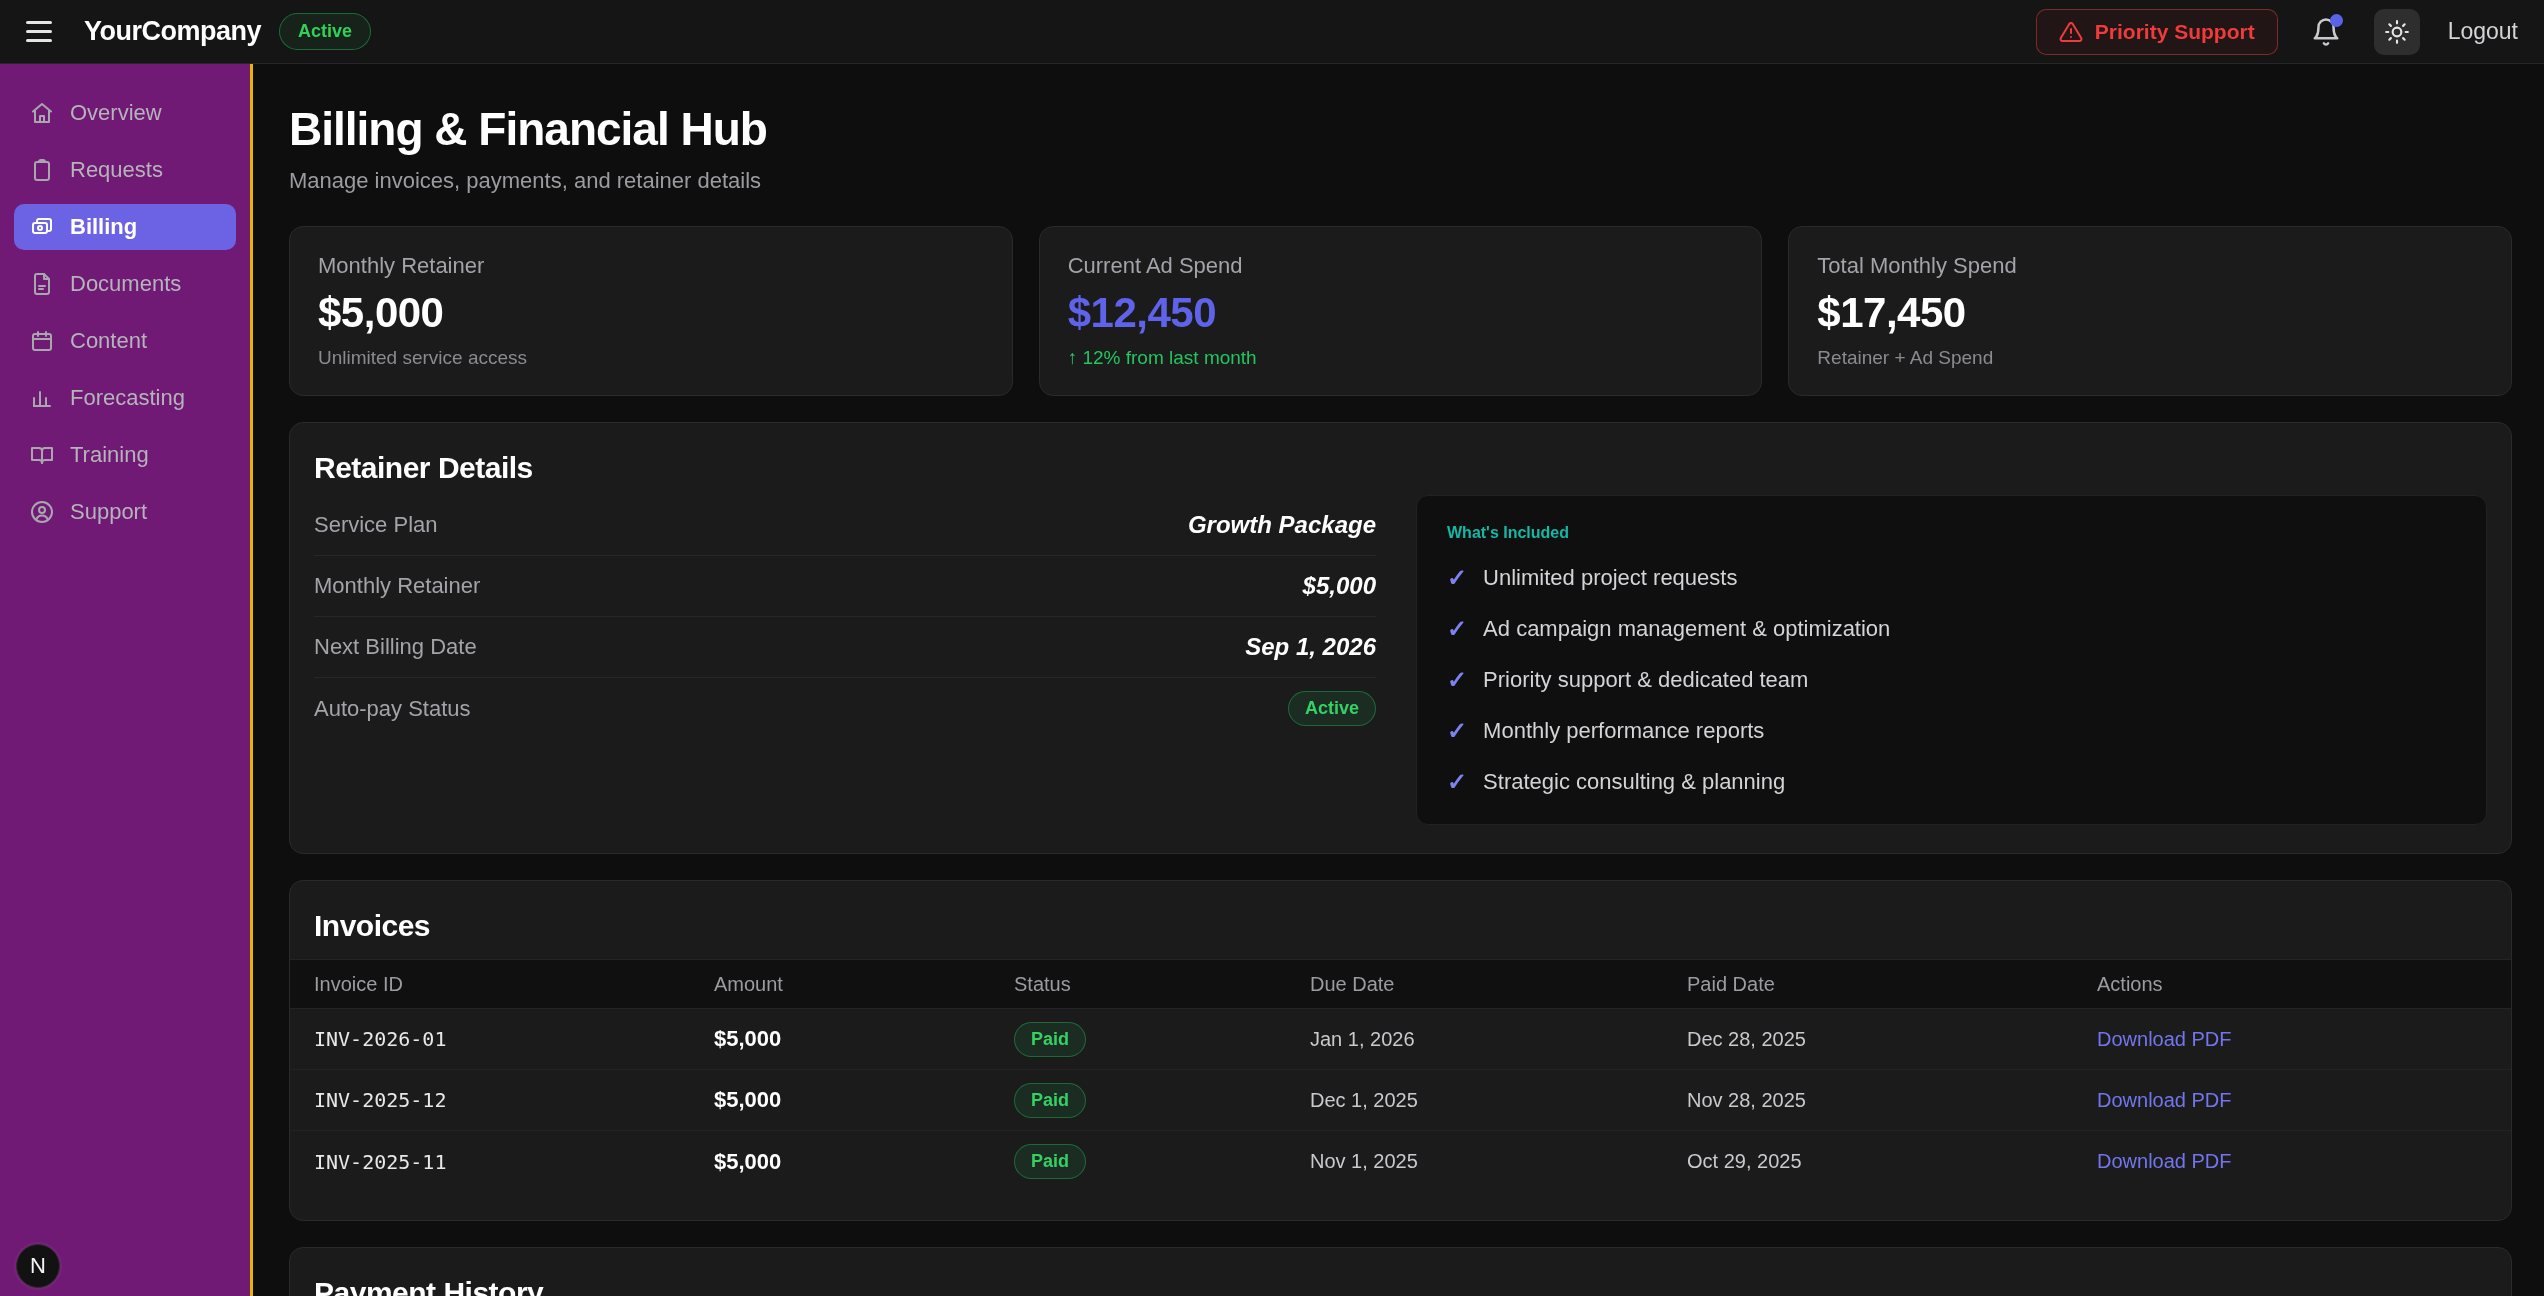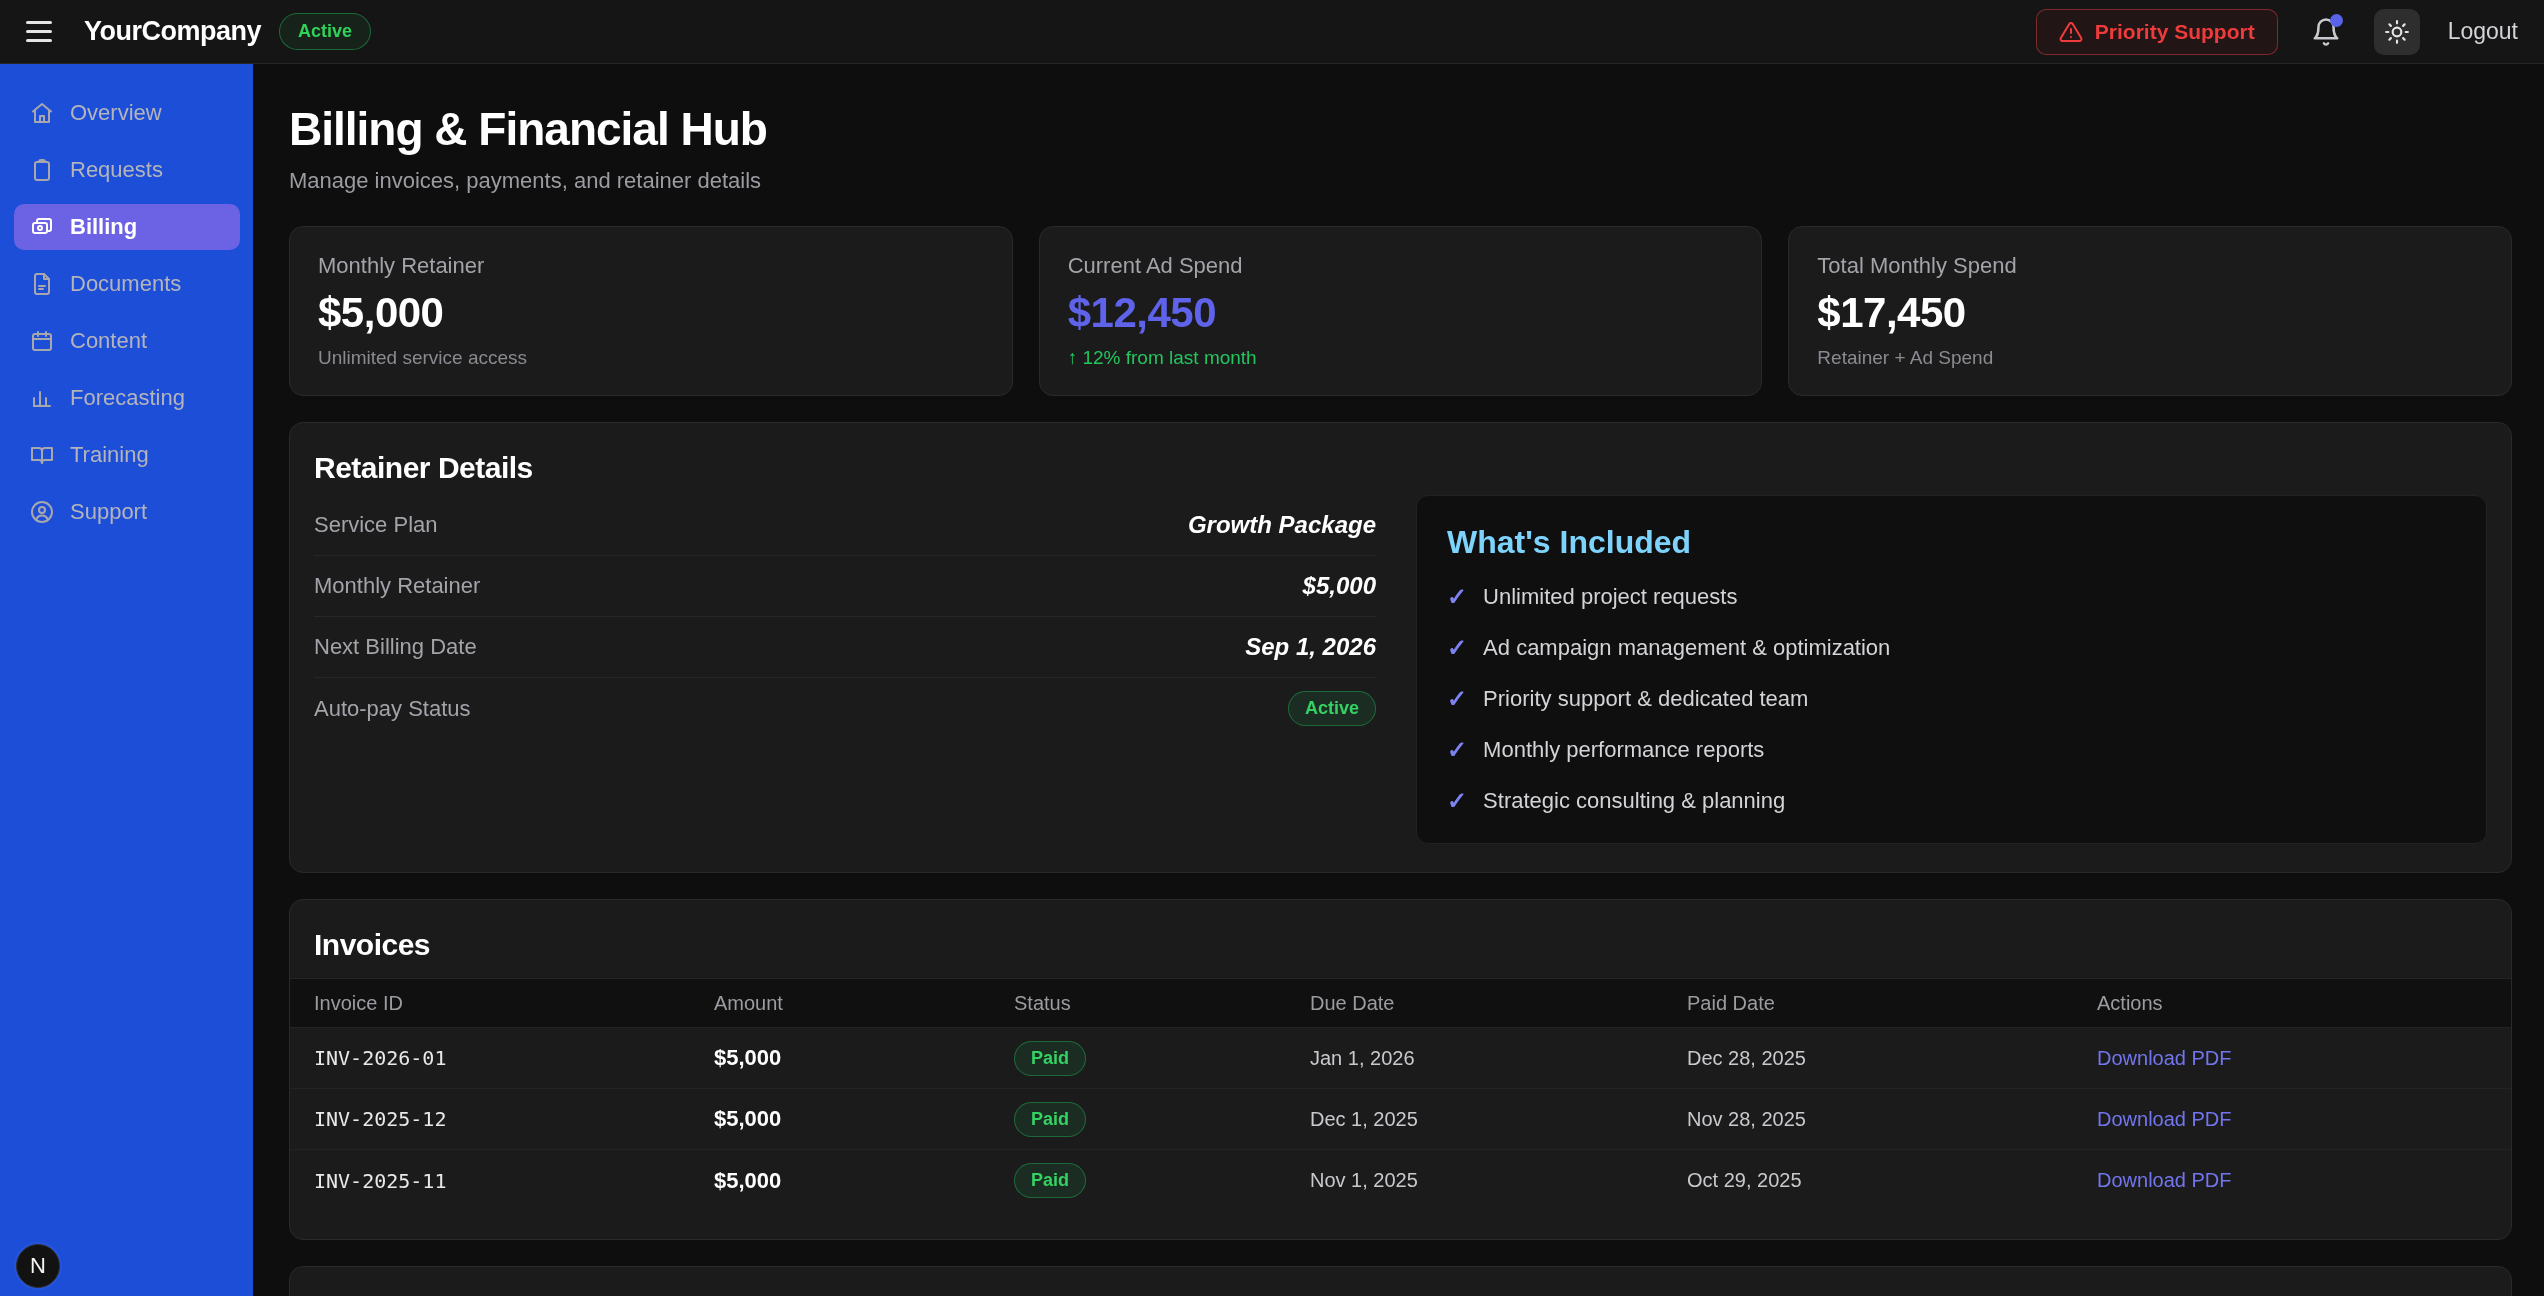--- a/index.html
+++ b/index.html
@@ -40,21 +40,21 @@
   .bell-dot { position:absolute; top:2px; right:3px; width:13px; height:13px; border-radius:50%; background:#5a63e8; }
   .btn-theme {
     width:46px; height:46px; border-radius:10px; background:#2e2e2e;
     display:flex; align-items:center; justify-content:center; cursor:pointer; color:#e5e5e5;
   }
   .logout { font-size:23px; color:#d4d4d8; cursor:pointer; }
 
   
   .sidebar {
     position:absolute; top:64px; left:0; bottom:0; width:255px;
-    background:#1d4ed8; border-right:1px solid #eab308; padding:26px 14px;
+    background:#701a75; border-right:5px solid #eab308; padding:26px 14px;
   }
   .nav-item {
     display:flex; align-items:center; gap:16px;
     height:46px; padding:0 16px; margin-bottom:11px;
     border-radius:10px; cursor:pointer;
     color:#b4b4ba; font-size:22px; font-weight:500;
   }
   .nav-item .nicon { display:flex; color:#a7a7ad; }
   .nav-item.active { background:#6b62e4; color:#ffffff; font-weight:bold; }
   .nav-item.active .nicon { color:#ffffff; }
@@ -97,21 +97,21 @@
   .kv-label { font-size:22px; color:#a3a3aa; }
   .kv-value { font-size:24px; font-weight:bold; color:#ffffff;font-style:italic; }
   .pill-paid {
     padding:6px 16px; font-size:18px;
     color:#34d163; background:rgba(34,197,94,0.10); border:1.5px solid rgba(34,197,94,0.40);
   }
   .included-panel {
     width:1071px; background:#0f0f0f; border:1px solid #222; border-radius:12px;
     padding:28px 30px; align-self:flex-start;
   }
-  .included-heading { font-size:32px; font-weight:bold; color:#7dd3fc; }
+  .included-heading { font-size:16px; font-weight:bold; color:#14b8a6; }
   .included-list { margin-top:22px; list-style:none; }
   .included-item { display:flex; align-items:center; gap:16px; font-size:22px; color:#d4d4d8; margin-bottom:23px; }
   .included-item:last-child { margin-bottom:0; }
   .check { color:#7c82f0; font-size:24px; font-weight:bold; }
 
   
   .inv-table { margin:16px -24px 0 -24px; }
   .inv-grid {
     display:grid;
     grid-template-columns:400px 300px 296px 377px 410px 1fr;

